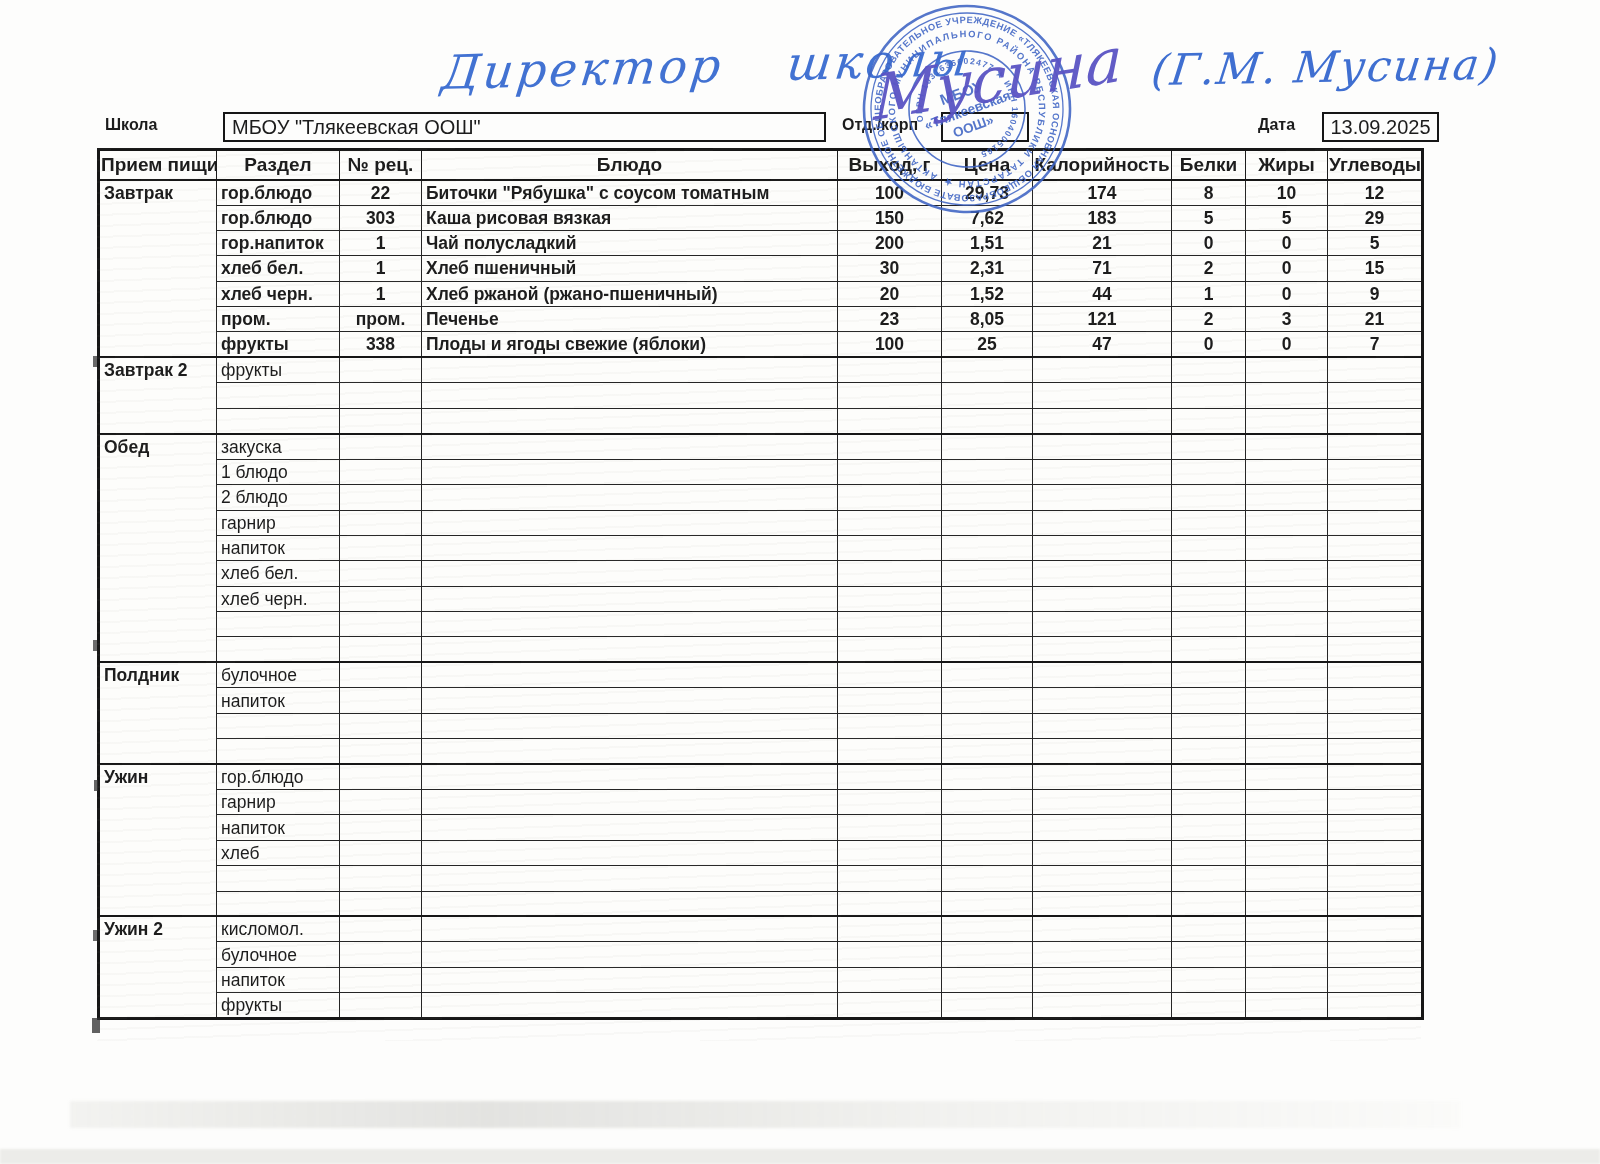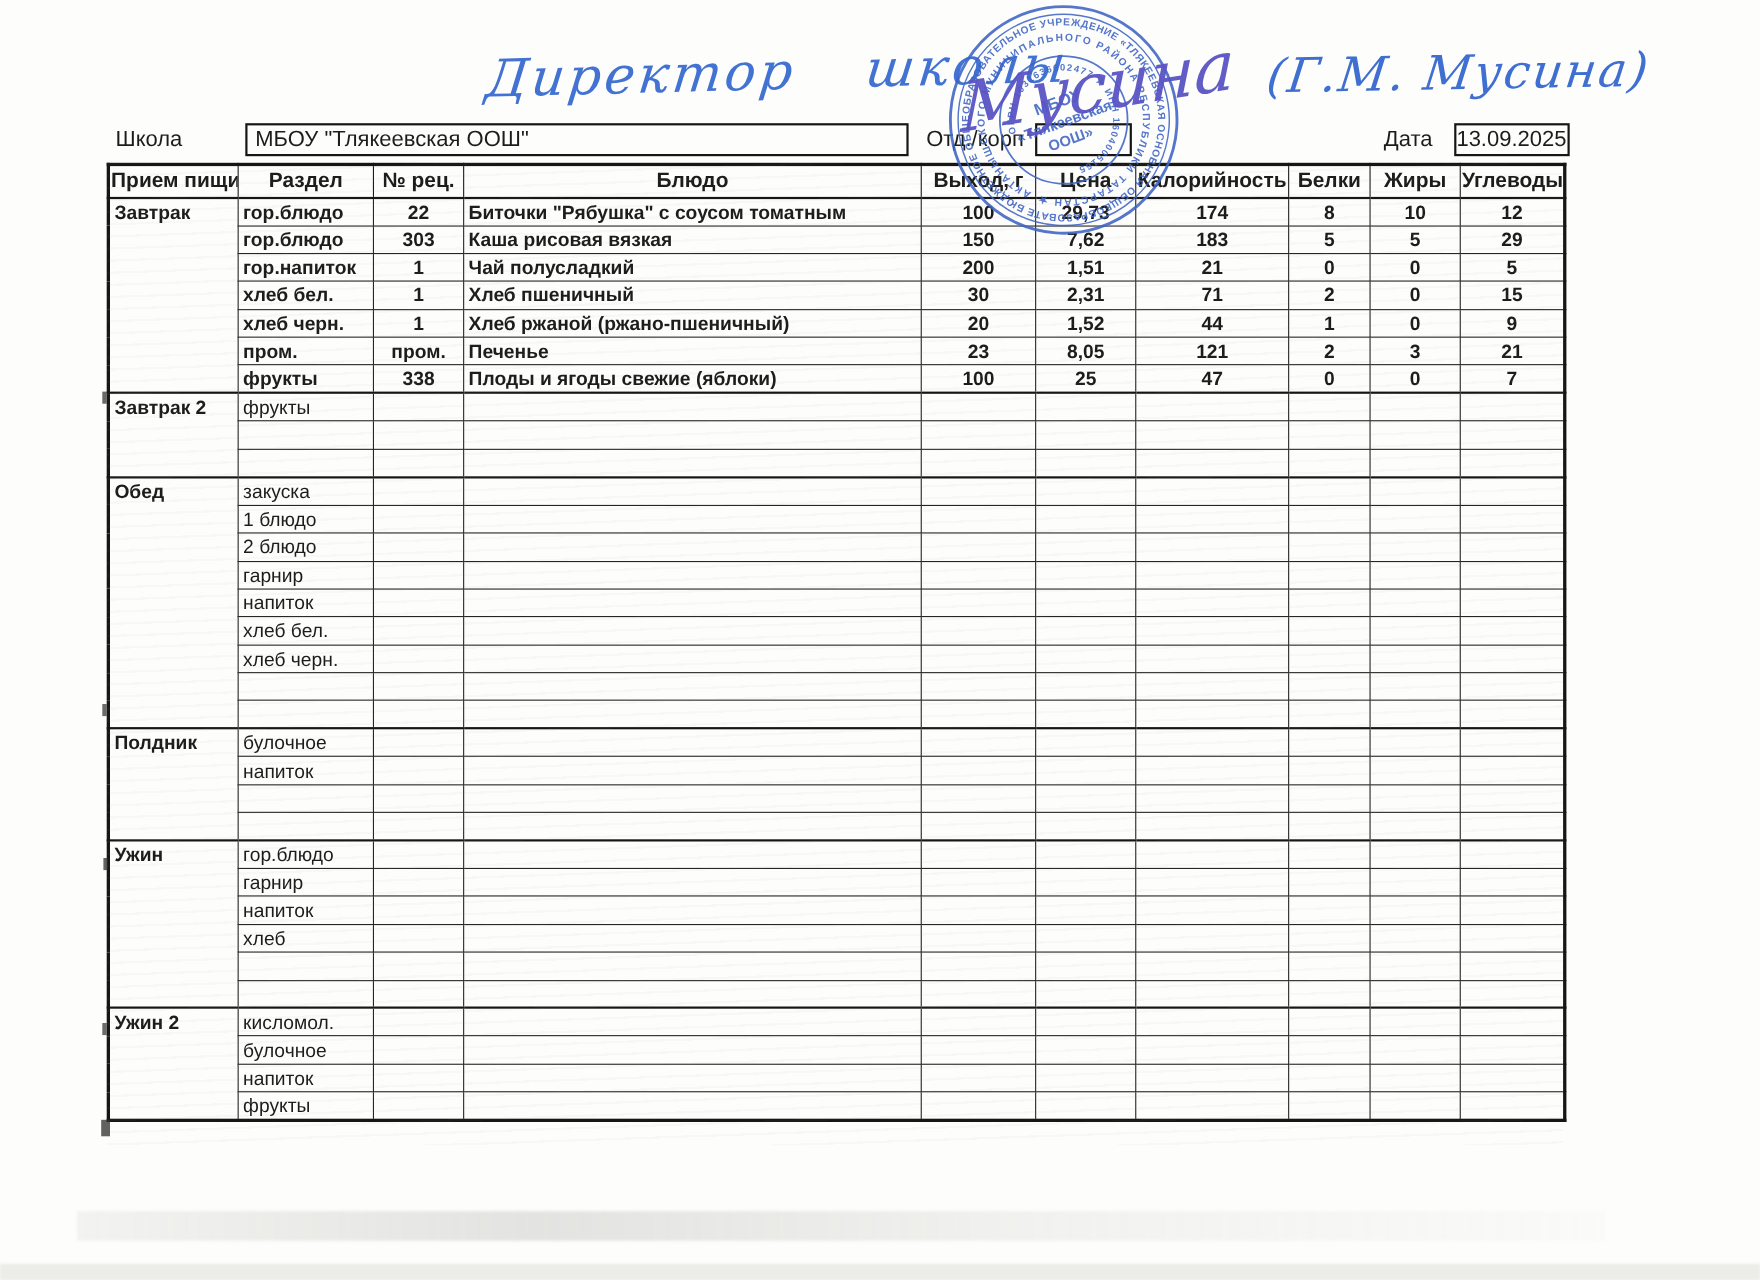--- a/index.html
+++ b/index.html
@@ -38,35 +38,35 @@
   .hw-sign {
     left:872px; top:42px;
     font-size:62px;
     color:#5a54c4;
     transform:rotate(-9deg) skewX(-10deg);
     z-index:6;
     opacity:.95;
   }
 
   
-  .lbl { position:absolute; font-size:20px; }
+  .lbl { position:absolute; font-size:16px;font-weight:bold; }
   .school-lbl { left:105px; top:116px; }
   .dept-lbl   { left:824px; top:116px;margin-left:18px; }
   .date-lbl   { left:1246px; top:116px;margin-left:12px; }
   .box {
     position:absolute;
     border:2px solid #161616;
     height:30px;
     line-height:27px;
     font-size:20px;
     background:#fdfdfc;
   }
   .school-box { left:223px; top:112px; width:603px; padding-left:7px; }
   .dept-box   { left:941px; top:112px; width:88px; }
-  .date-box   { left:1322px; top:112px; width:105px; text-align:left; }
+  .date-box   { left:1322px; top:112px; width:117px; text-align:center; }
 
   
   table.menu {
     position:absolute;
     left:97px; top:148px;
     width:1324px;
     border-collapse:collapse;
     table-layout:fixed;
     border:3px solid #161616;
     background:#fdfdfb;

